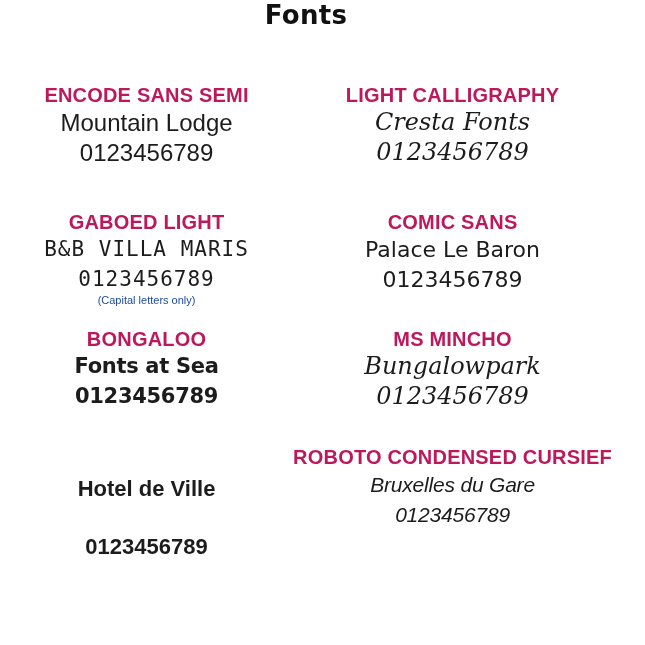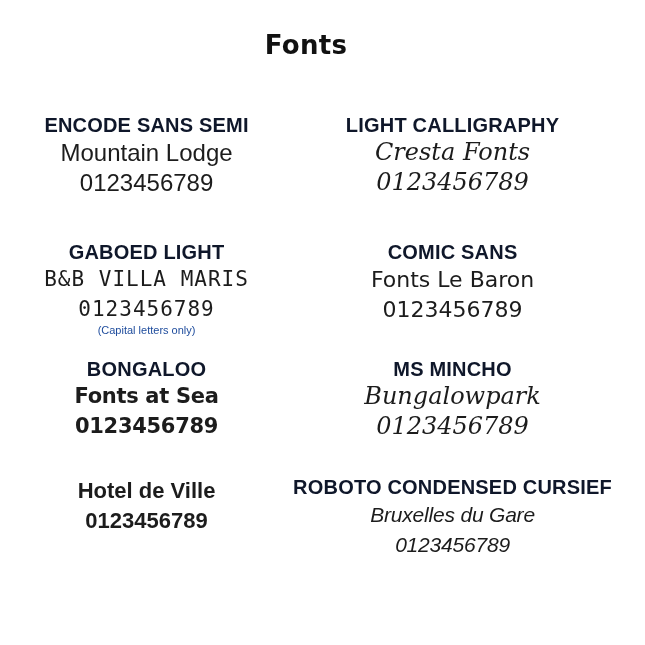--- a/index.html
+++ b/index.html
@@ -8,21 +8,20 @@
     background: #ffffff;
     width: 645px;
     height: 645px;
     overflow: hidden;
     font-family: "Liberation Sans", sans-serif;
     color: #1c1c1c;
   }
   .page {
     width: 645px;
     height: 645px;
-    padding-top: 30px;
     box-sizing: border-box;
   }
   .title {
     width: 612px;
     text-align: center;
     font-family: "DejaVu Sans", sans-serif;
     font-size: 26px;
     font-weight: 700;
     letter-spacing: 0.3px;
     color: #111111;
@@ -37,38 +36,38 @@
   }
   .cell {
     text-align: center;
     white-space: nowrap;
   }
   .font-name {
     font-family: "Liberation Sans", sans-serif;
     font-size: 20px;
     font-weight: 700;
     letter-spacing: 0.2px;
-    color: #0f172a;
+    color: #be185d;
     line-height: 24px;
   }
   .sample-line { line-height: 31px; }
   .digits-line { line-height: 29px; }
   .note {
     font-size: 11px;
     color: #1d4b9c;
     line-height: 13px;
   }
   
   .f-encode   { font-family: "Liberation Sans", sans-serif; font-size: 24px; }
   .f-lucida   { font-family: "DejaVu Serif", serif; font-style: italic; font-size: 24px; }
   .f-gaboed   { font-family: "DejaVu Sans Mono", monospace; font-size: 21px; letter-spacing: 1px; }
   .f-comic    { font-family: "DejaVu Sans", sans-serif; font-size: 22px; }
   .f-bongaloo { font-family: "DejaVu Sans", sans-serif; font-weight: 700; font-size: 21px; letter-spacing: -0.3px; }
   .f-mincho   { font-family: "DejaVu Serif", serif; font-size: 24px; font-style: italic; }
-  .f-din      { font-family: "Liberation Sans", sans-serif; font-weight: 700; font-size: 22px; }
+  .f-din      { font-family: "Liberation Sans", sans-serif; font-weight: 700; font-size: 22px; margin-top: 28px; }
   .f-roboto   { font-family: "Liberation Sans", sans-serif; font-style: italic; font-size: 21px; letter-spacing: -0.2px; }
 </style>
 </head>
 <body>
 
 <div class="page">
 
   <h1 class="title">Fonts</h1>
 
   <div class="samples">
@@ -87,21 +86,21 @@
 
     <div class="cell">
       <div class="font-name">GABOED LIGHT</div>
       <div class="sample-line f-gaboed">B&amp;B VILLA MARIS</div>
       <div class="digits-line f-gaboed">0123456789</div>
       <div class="note">(Capital letters only)</div>
     </div>
 
     <div class="cell">
       <div class="font-name">COMIC SANS</div>
-      <div class="sample-line f-comic">Fonts Le Baron</div>
+      <div class="sample-line f-comic">Palace Le Baron</div>
       <div class="digits-line f-comic">0123456789</div>
     </div>
 
     <div class="cell">
       <div class="font-name">BONGALOO</div>
       <div class="sample-line f-bongaloo">Fonts at Sea</div>
       <div class="digits-line f-bongaloo">0123456789</div>
     </div>
 
     <div class="cell">

